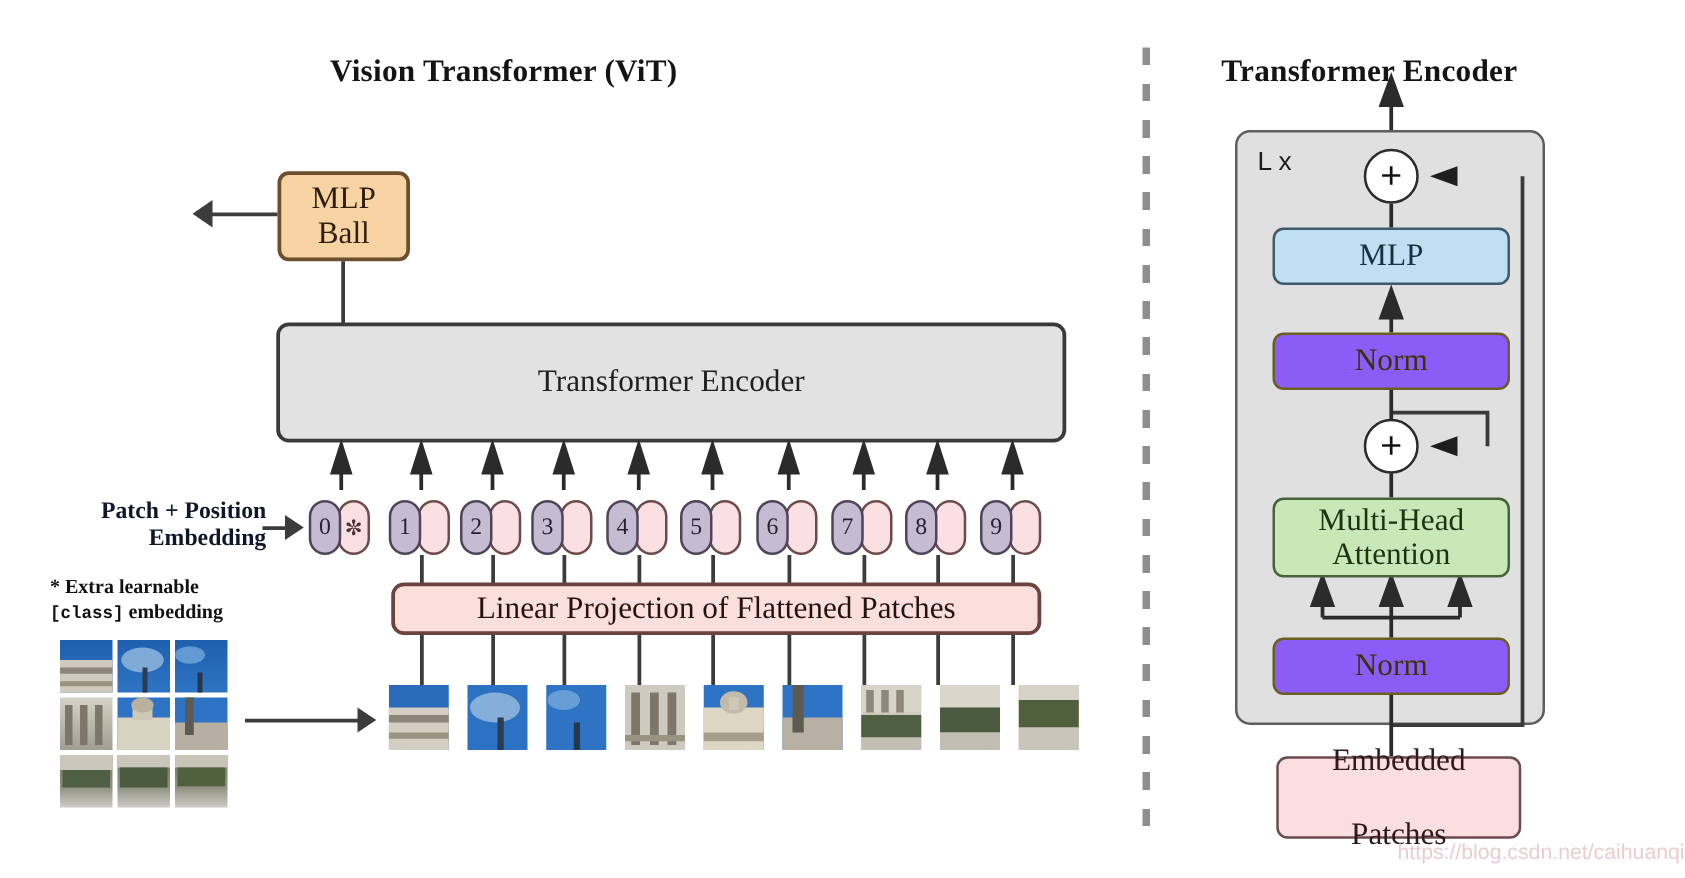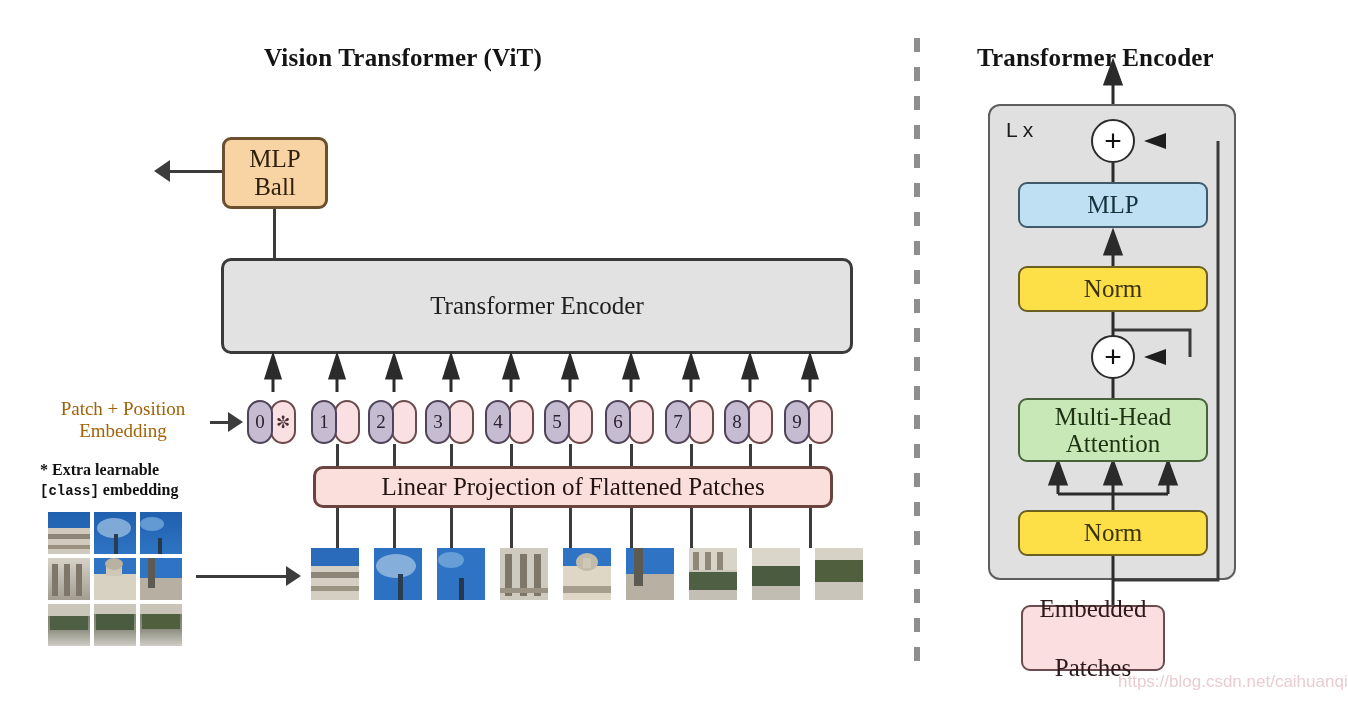--- a/index.html
+++ b/index.html
@@ -110,25 +110,25 @@
     margin-left: -3px;
     display: flex; align-items: center; justify-content: center;
     font-size: 17px;
     color: #4a3034;
     position: relative;
     z-index: 1;
   }
 
   
   .lbl-bold {
-    font-weight: normal;
+    font-weight: bold;
     font-size: 19px;
-    text-align: center;
+    text-align: right;
     line-height: 1.15;
-    color: #a16207;
+    color: #0f172a;
   }
   .lbl-small {
     font-weight: bold;
     font-size: 16px;
     line-height: 1.25;
     color: #111;
   }
   .mono { font-family: "Liberation Mono", "DejaVu Sans Mono", monospace; font-size: 14px; text-align: center; }
 
   
@@ -149,21 +149,21 @@
   }
   .blk {
     box-sizing: border-box;
     display: flex; align-items: center; justify-content: center;
     flex-direction: column;
     text-align: center;
     border-radius: 9px;
     line-height: 1.1;
   }
   .blk-mlp { background: #bfe0f2; border: 2.5px solid #3e5a6b; font-size: 25px; color: #16323f; }
-  .blk-norm { background: #fde047; border: 2.5px solid #6b5f22; font-size: 25px; color: #3b3208; }
+  .blk-norm { background: #8b5cf6; border: 2.5px solid #6b5f22; font-size: 25px; color: #3b3208; }
   .blk-attn { background: #c9e8b8; border: 2.5px solid #46633a; font-size: 25px; color: #1d3313; }
   .blk-emb { background: #fadee0; border: 2.5px solid #6b4b4e; font-size: 25px; color: #2e1a1c; }
 
   .plus {
     box-sizing: border-box;
     width: 44px; height: 44px;
     border-radius: 50%;
     background: #ffffff;
     border: 2.5px solid #2b2b2b;
     display: flex; align-items: center; justify-content: center;
@@ -523,20 +523,20 @@
 
   <div class="abs blk blk-norm" style="left:1018px; top:266px; width:190px; height:46px;">Norm</div>
 
   <div class="abs blk blk-attn" style="left:1018px; top:398px; width:190px; height:64px;">
     <div>Multi-Head</div>
     <div>Attention</div>
   </div>
 
   <div class="abs blk blk-norm" style="left:1018px; top:510px; width:190px; height:46px;">Norm</div>
 
-  <div class="abs blk blk-emb" style="left:1021px; top:605px; width:144px; height:66px;gap:32px;">
+  <div class="abs blk blk-emb" style="left:1021px; top:605px; width:196px; height:66px;gap:32px;">
     <div>Embedded</div>
     <div>Patches</div>
   </div>
 
   <div class="abs watermark" style="left:1118px; top:672px;">https://blog.csdn.net/caihuanqia</div>
 
 </div>
 
 </body></html>

